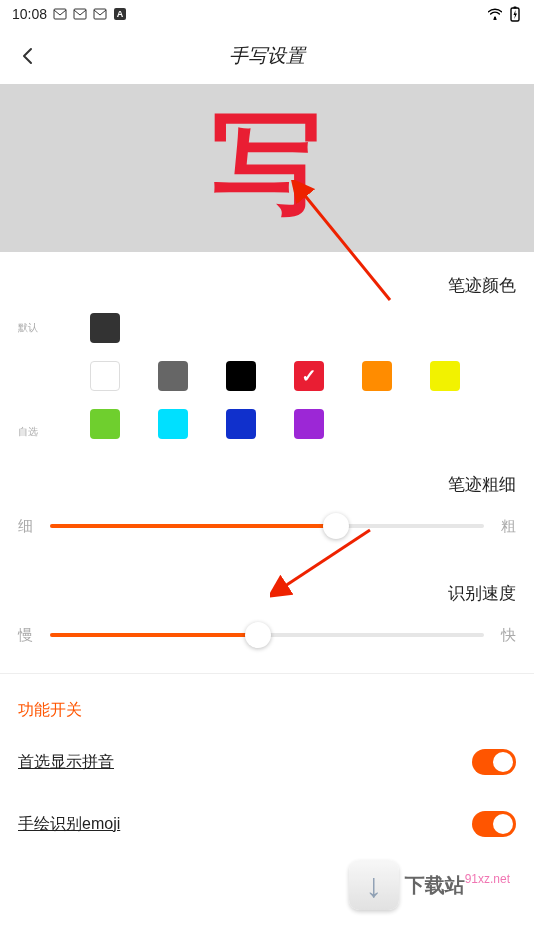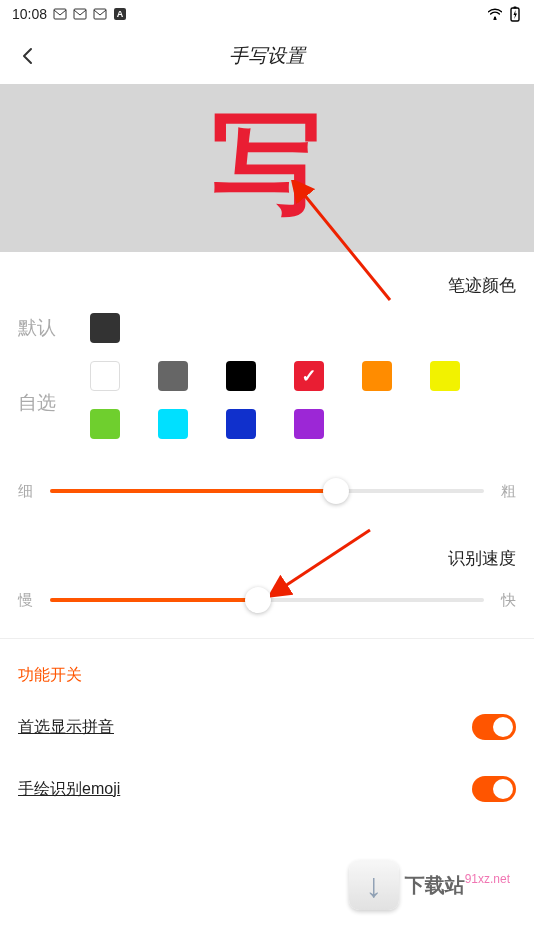--- a/index.html
+++ b/index.html
@@ -54,21 +54,21 @@
     font-weight:bold;
     line-height:1;
     transform:translateY(-4px);
   }
   .section {
     padding:0 18px;
   }
   .section.inset { padding-top:22px; }
   .sec-title { font-size:17px; margin-bottom:16px;text-align:right; }
   .row-label {
-    color:#aaa; font-size:19px; width:44px; flex-shrink:0;font-family:Liberation Mono, monospace;
+    color:#aaa; font-size:10px; width:44px; flex-shrink:0;font-family:Liberation Mono, monospace;
   }
   .color-row { display:flex; align-items:center; gap:28px; margin-bottom:18px; }
   .color-grid { display:flex; flex-wrap:wrap; gap:38px; row-gap:18px; flex:1;}
   .swatch {
     width:30px; height:30px; border-radius:4px; cursor:pointer; position:relative;
   }
   .swatch.white { border:1px solid #ddd; }
   .swatch.selected::after {
     content:"✓"; color:#fff; font-size:18px; font-weight:bold;
     position:absolute; inset:0; display:flex; align-items:center; justify-content:center;
@@ -190,38 +190,39 @@
 <div class="preview-area">
   <div class="handwriting">写</div>
 </div>
 
 <div class="section inset">
   <div class="sec-title">笔迹颜色</div>
   <div class="color-row">
     <div class="row-label">默认</div>
     <div class="swatch" style="background:#333333"></div>
   </div>
-  <div class="color-row" style="align-items:center;">
+  <div class="color-row" style="align-items:flex-end;">
     <div class="row-label" style="padding-top:6px;">自选</div>
     <div class="color-grid" id="swatch-grid">
         <div class="swatch white" style="background: rgb(255, 255, 255);"></div>
         <div class="swatch" style="background: rgb(102, 102, 102);"></div>
         <div class="swatch" style="background: rgb(0, 0, 0);"></div>
         <div class="swatch selected" style="background: rgb(233, 30, 51);"></div>
         <div class="swatch" style="background: rgb(255, 140, 0);"></div>
         <div class="swatch" style="background: rgb(242, 242, 0);"></div>
         <div class="swatch" style="background: rgb(111, 207, 46);"></div>
         <div class="swatch" style="background: rgb(0, 224, 255);"></div>
         <div class="swatch" style="background: rgb(16, 48, 204);"></div>
         <div class="swatch" style="background: rgb(156, 39, 214);"></div>
       </div>
   </div>
 </div>
 
 <div class="section" style="padding-top:16px;">
+  <div class="sec-title">笔迹粗细</div>
   <div class="slider-row">
     <div class="slider-label">细</div>
     <div class="slider">
       <div class="track"></div>
       <div class="fill" id="width-fill" style="width: 66%;"></div>
       <div class="thumb" id="width-thumb" style="left: 66%;"></div>
     </div>
     <div class="slider-label right">粗</div>
   </div>
 </div>

